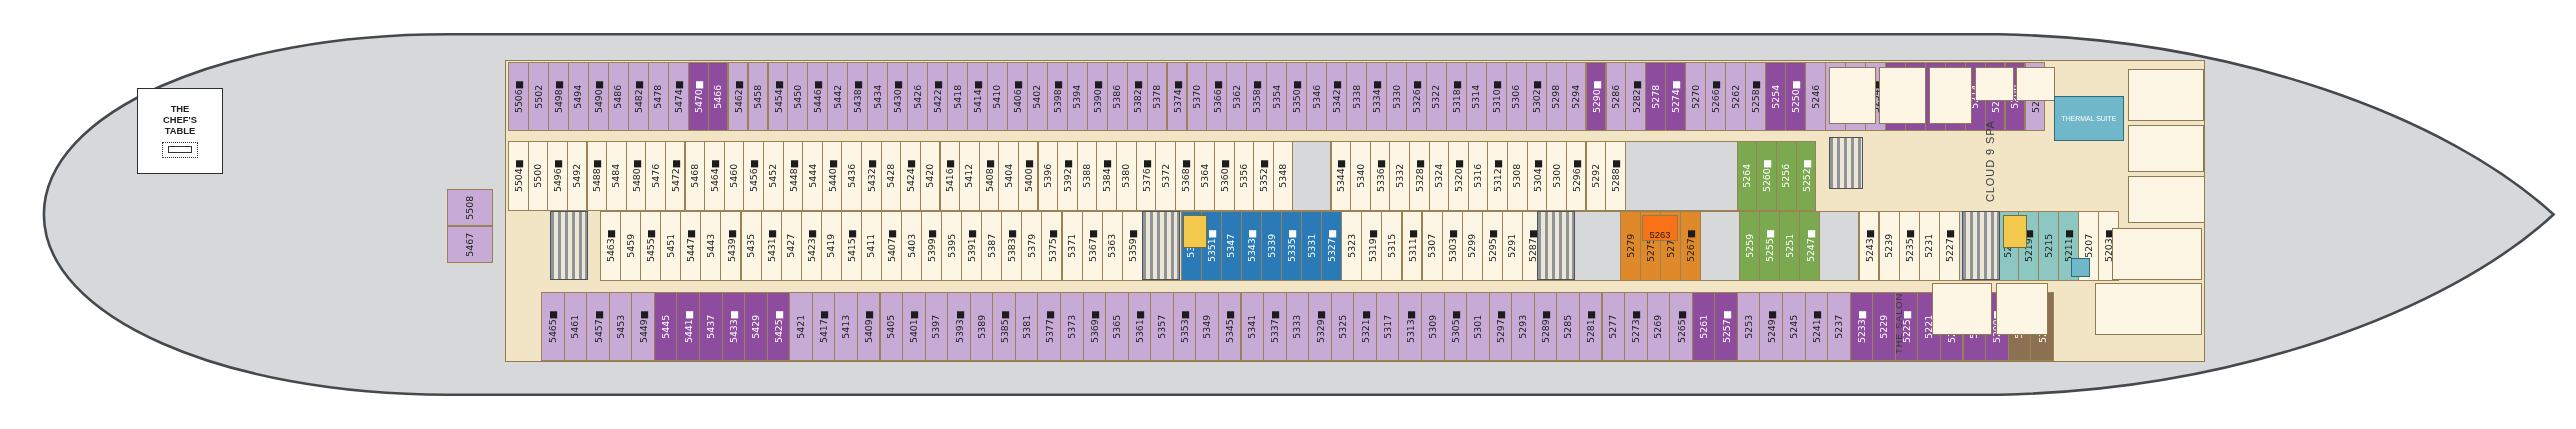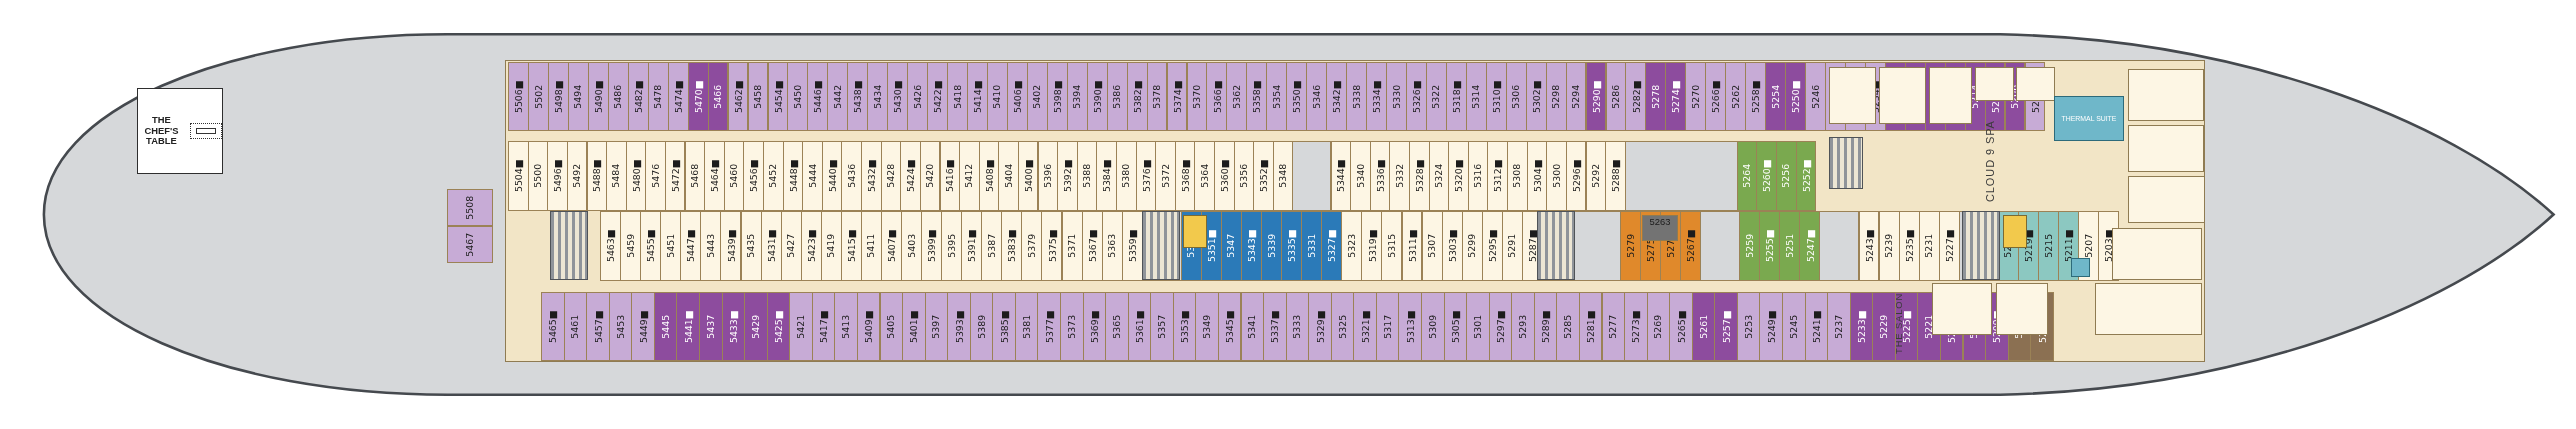--- a/index.html
+++ b/index.html
@@ -22,25 +22,25 @@
   .c-tea{background:#8cc8c1;}
   .c-brn{background:#8b7052;}
   .c-pur .num,.c-blu .num,.c-brn .num,.c-grn .num{color:#ffffff;}
   .gapcell{flex-grow:1;background:#d6d8da;border:0.9px solid #9b8256;margin-left:-0.9px;box-sizing:border-box;}
   .stairs{position:absolute;background:repeating-linear-gradient(90deg,#8f949a 0 3.4px,#ece6d4 3.4px 6.9px);border:0.9px solid #4f5357;box-sizing:border-box;}
   .elevator{position:absolute;background:#f2c94c;border:0.9px solid #7a6a33;box-sizing:border-box;}
   .room{position:absolute;background:#fdf6e4;border:0.9px solid #8f7b52;box-sizing:border-box;}
   .pool{position:absolute;background:#6fb7c9;border:0.9px solid #2d6a7a;box-sizing:border-box;display:flex;align-items:center;justify-content:center;text-align:center;}
   .pool span{font-size:6.9px;color:#ffffff;line-height:1.1;}
   .vlabel{position:absolute;transform:rotate(-90deg);transform-origin:left top;font-size:10.3px;letter-spacing:0.9px;color:#3a3a3a;white-space:nowrap;}
-  .chefs-box{position:absolute;left:137px;top:88px;width:86px;height:86px;background:#ffffff;border:1.7px solid #2e2e2e;box-sizing:border-box;display:flex;flex-direction:row;align-items:center;justify-content:center;gap:5.2px;}
+  .chefs-box{position:absolute;left:137px;top:88px;width:86px;height:86px;background:#ffffff;border:1.7px solid #2e2e2e;box-sizing:border-box;display:flex;flex-direction:column;align-items:center;justify-content:center;gap:5.2px;}
   .chefs-box .txt{font-size:9.4px;font-weight:bold;color:#222;text-align:center;width:53px;line-height:1.15;}
   .table-icon{width:34px;height:13.7px;border:0.9px dotted #333;background:#fff;position:relative;}
   .table-icon::after{content:"";position:absolute;left:5.2px;top:3.4px;right:5.2px;bottom:3.4px;border:0.9px solid #333;}
-  .midroom{position:absolute;background:#737373;border:0.9px solid #8f7b52;box-sizing:border-box;display:flex;align-items:flex-start;justify-content:center;font-size:9.4px;color:#1c1c1c;}
+  .midroom{position:absolute;background:#f97316;border:0.9px solid #8f7b52;box-sizing:border-box;display:flex;align-items:flex-end;justify-content:center;font-size:9.4px;color:#1c1c1c;}
   .aftcabin{position:absolute;width:46px;background:#c7abd6;border:0.9px solid #9b8256;box-sizing:border-box;display:flex;align-items:center;justify-content:center;}
   .aftcabin .num{font-size:9.4px;}
   .whirl{position:absolute;background:#6fb7c9;border:0.9px solid #2d6a7a;box-sizing:border-box;}
 </style>
 </head>
 <body>
 
 <div class="ship">
 
   <svg class="hull" width="2576" height="429" viewBox="0 0 3000 500">

